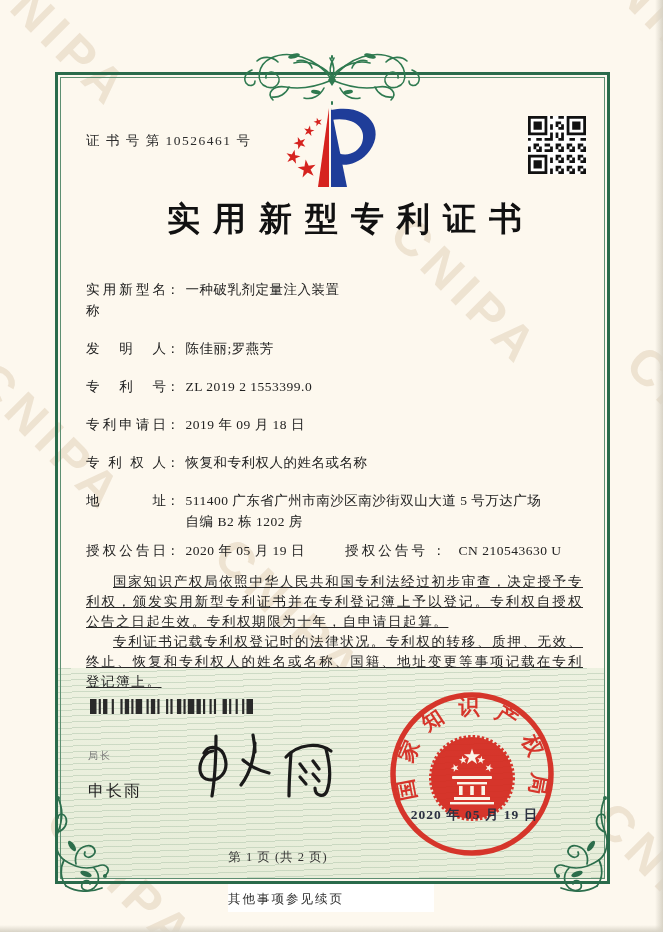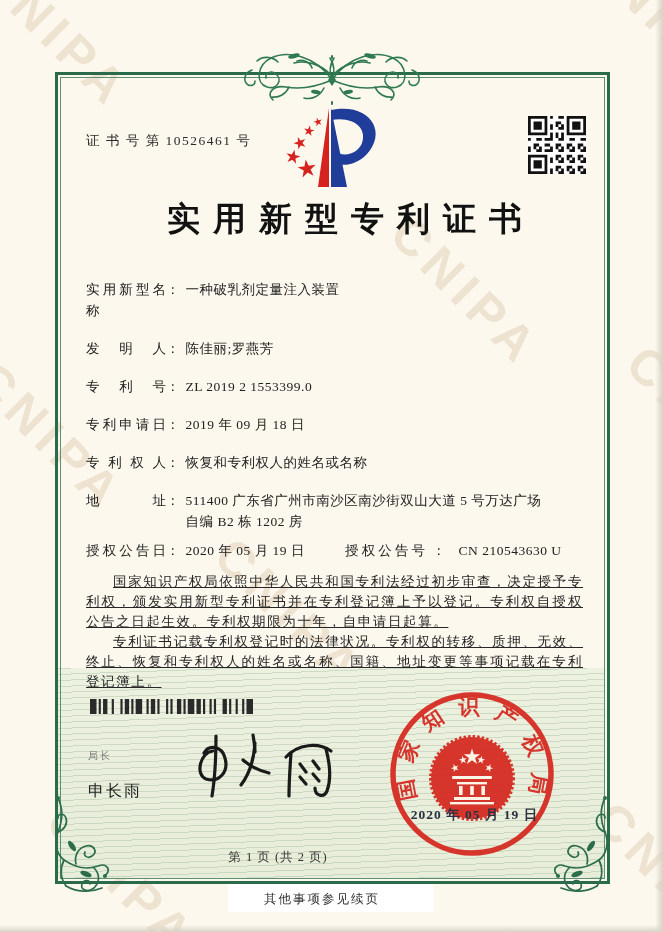--- a/index.html
+++ b/index.html
@@ -44,21 +44,21 @@
   .grant-right{display:flex;gap:7px;}
   .paras{margin-top:11px;letter-spacing:1.6px;line-height:20px;color:#262626;}
   .paras p{margin:0;text-indent:2em;text-align:justify;text-decoration:underline;}
   .issuer-title{position:absolute;left:88px;top:749px;font-size:10px;letter-spacing:2px;color:#737373;}
   .issuer-name{position:absolute;left:88px;top:781px;font-size:16px;letter-spacing:2px;color:#222;}
   .seal-date{position:absolute;left:392px;top:806px;width:165px;text-align:center;
     font-size:13.5px;letter-spacing:1px;color:#2c3142;font-weight:bold;z-index:6;}
   .page-info{position:absolute;left:55px;top:849px;width:446px;text-align:center;
     font-size:12.5px;letter-spacing:1px;color:#333;}
   .footer-strip{position:absolute;left:228px;top:884px;width:206px;height:28px;background:#ffffff;}
-  .footer-note{position:absolute;left:228px;top:891px;width:188px;text-align:center;
+  .footer-note{position:absolute;left:228px;top:891px;width:188px;text-align:left;
     font-size:12.5px;letter-spacing:2px;color:#2e2e2e;}
   .abs{position:absolute;}
   svg{display:block;}
 </style>
 </head>
 <body>
 
 <div class="page">
 
   <span class="wm" style="left:-38px;top:4px;">CNIPA</span>

